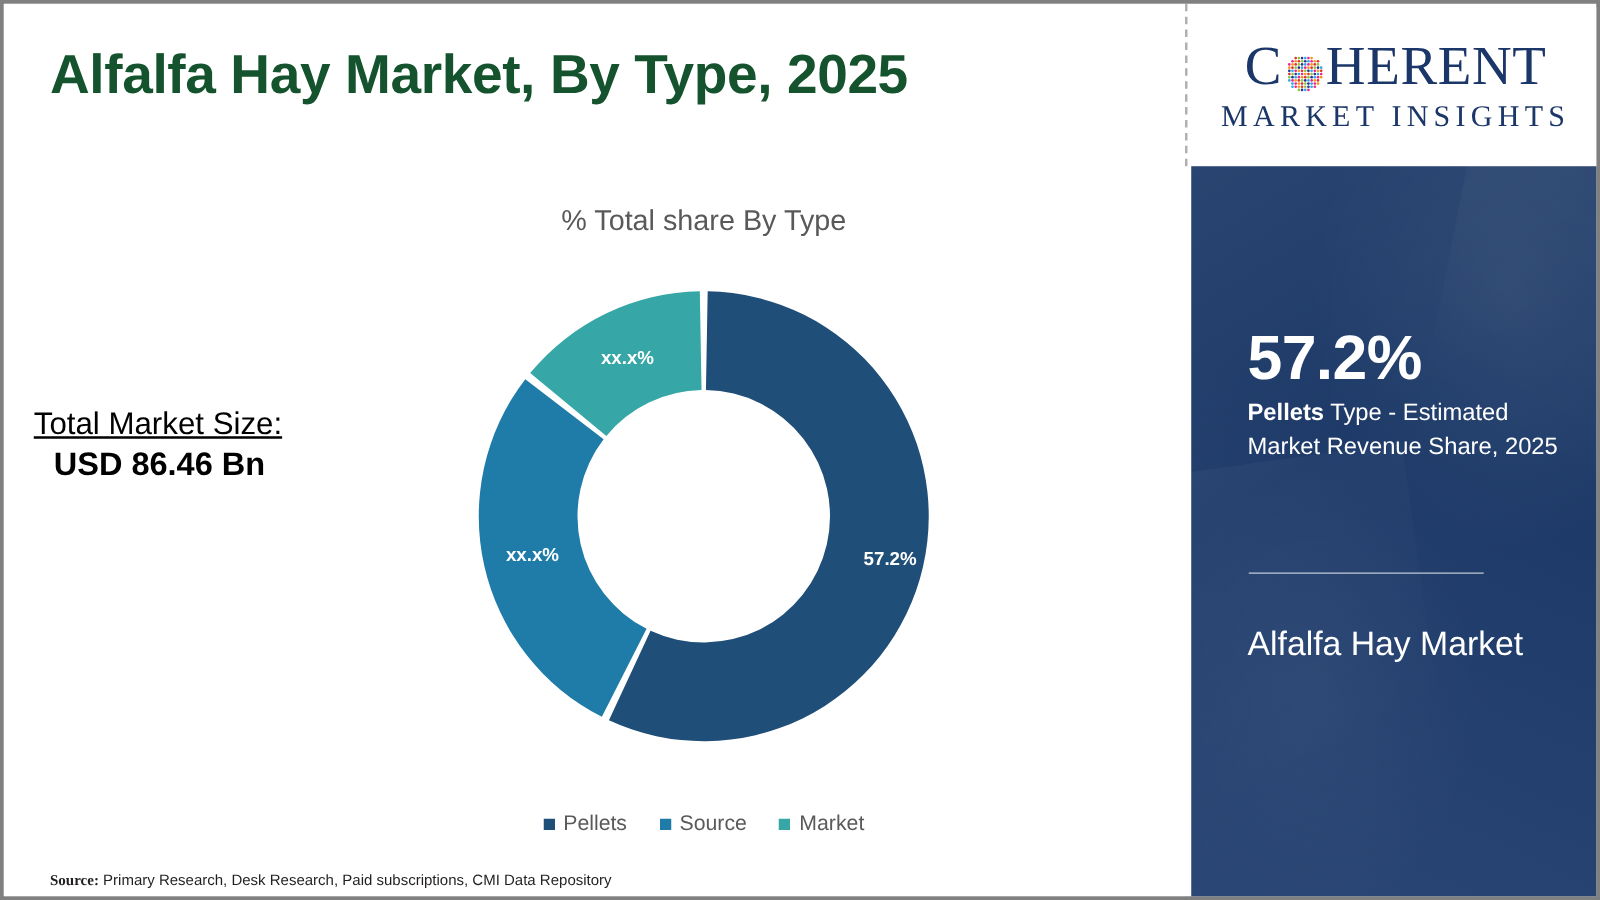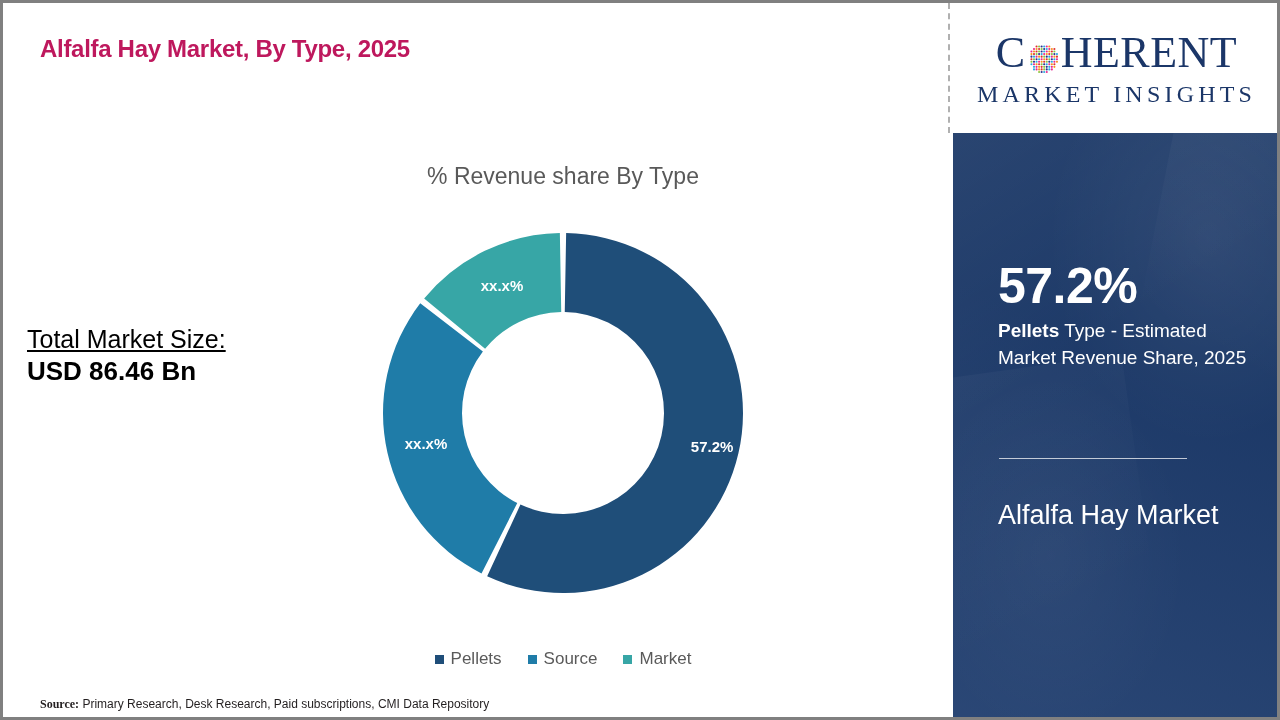--- a/index.html
+++ b/index.html
@@ -31,23 +31,23 @@
     top: 0;
     width: 945px;
     height: 714px;
     background: #ffffff;
   }
 
   #chart-title {
     position: absolute;
     left: 37px;
     top: 32px;
-    font-size: 24px;
+    font-size: 44px;
     font-weight: bold;
-    color: #be185d;
+    color: #14532d;
     letter-spacing: -0.3px;
     white-space: nowrap;
     text-align: center;
   }
 
   #chart-subtitle {
     position: absolute;
     left: 0;
     top: 160px;
     width: 1120px;
@@ -66,20 +66,21 @@
     font-size: 25px;
     color: #000000;
     line-height: 1.18;
     text-decoration: underline;
   }
   #market-size-value {
     font-size: 26px;
     font-weight: bold;
     color: #000000;
     line-height: 1.3;
+    margin-left: 16px;
   }
 
   
   #donut-wrap {
     position: absolute;
     left: 378px;
     top: 228px;
     width: 364px;
     height: 364px;
   }
@@ -258,21 +259,21 @@
 </style>
 </head>
 <body>
 
 <div id="page">
 
   <div id="left-panel">
 
     <div id="chart-title">Alfalfa Hay Market, By Type, 2025</div>
 
-    <div id="chart-subtitle">% Revenue share By Type</div>
+    <div id="chart-subtitle">% Total share By Type</div>
 
     <div id="market-size-block">
       <div id="market-size-label">Total Market Size:</div>
       <div id="market-size-value">USD 86.46 Bn</div>
     </div>
 
     <div id="donut-wrap">
       <svg id="donut-svg" width="364" height="364" viewBox="0 0 364 364">
         <g id="donut-slices">
             <path d="M 185.141433158711 2.0274148718495724 A 180 180 0 1 1 106.15656695594761 345.24145816578687 L 139.4434070141706 273.59659597080264 A 101 101 0 1 0 183.7626930501656 81.01538278920448 Z" fill="#1f4e79"></path>

